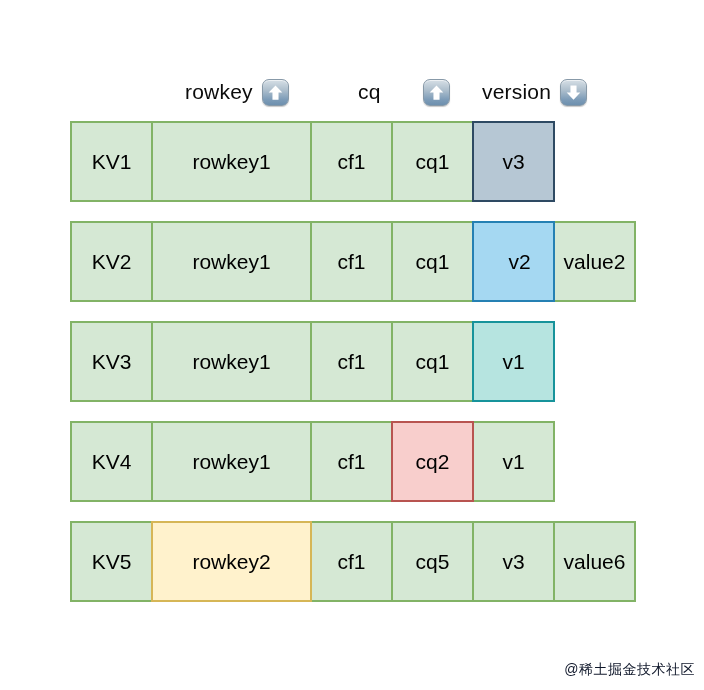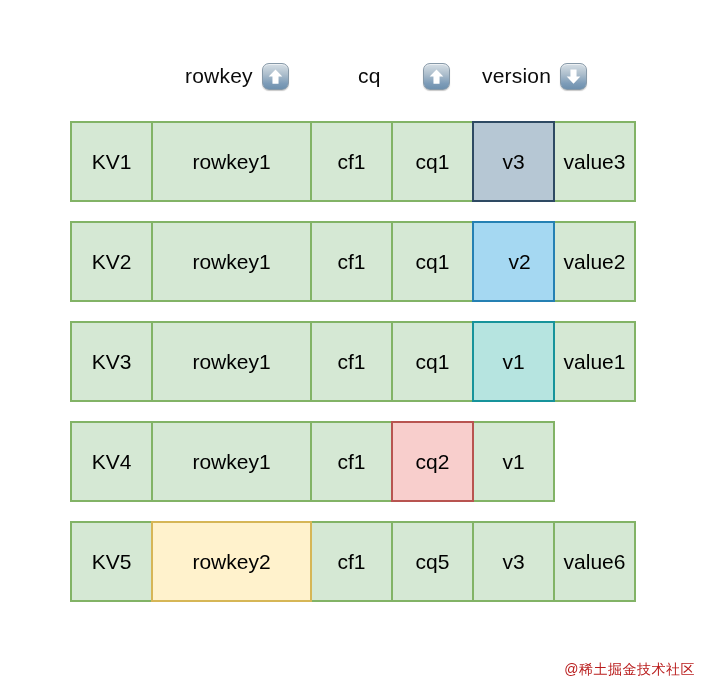--- a/index.html
+++ b/index.html
@@ -4,21 +4,21 @@
 <style>
   * { margin:0; padding:0; box-sizing:border-box; }
   html,body { width:704px; height:690px; background:#ffffff; overflow:hidden; }
   body {
     position:relative;
     font-family:"Liberation Sans","DejaVu Sans",sans-serif;
     color:#000;
   }
 
   
-  .headers { position:absolute; top:60px; left:0; width:704px; height:32px; }
+  .headers { position:absolute; top:76px; left:0; width:704px; height:32px; }
   .sort-group { position:absolute; top:0; height:32px; display:flex; align-items:center; gap:9px; }
   .sort-text { font-size:21px; color:#0b0b0b; letter-spacing:0.2px; }
   .sort-icon {
     width:27px; height:27px; border-radius:7px;
     background:linear-gradient(180deg,#d6dfe6 0%,#aebfcd 40%,#7d9cb8 78%,#6e90ae 100%);
     border:1px solid #8799a8;
     box-shadow: inset 0 1px 0 rgba(255,255,255,.55), 0 1px 1px rgba(0,0,0,.22);
     display:flex; align-items:center; justify-content:center;
   }
   .sort-icon svg { display:block; }
@@ -40,21 +40,21 @@
 
   .hl-slate  { background:var(--slate-fill);  border-color:var(--slate-border);  position:relative; z-index:1; }
   .hl-blue   { background:var(--blue-fill);   border-color:var(--blue-border);   position:relative; z-index:1;padding-left:12px; }
   .hl-teal   { background:var(--teal-fill);   border-color:var(--teal-border);   position:relative; z-index:1; }
   .hl-red    { background:var(--red-fill);    border-color:var(--red-border);    position:relative; z-index:1; }
   .hl-yellow { background:var(--yellow-fill); border-color:var(--yellow-border); position:relative; z-index:1; }
 
   
   .watermark {
     position:absolute; right:9px; bottom:11px;
-    font-size:14px; color:#b91c1c; letter-spacing:0.5px;
+    font-size:14px; color:#0f172a; letter-spacing:0.5px;
   }
 </style>
 </head>
 <body>
 
 <div class="headers">
   <div class="sort-group" id="sg0" style="left: 185px;">
     <span class="sort-text">rowkey</span>
     <span class="sort-icon up">
       <svg width="19" height="19" viewBox="0 0 20 20">
@@ -80,37 +80,35 @@
   </div>
 </div>
 
 <div class="kv-table">
     <div class="row">
       <div class="cell col0">KV1</div>
       <div class="cell col1">rowkey1</div>
       <div class="cell col2">cf1</div>
       <div class="cell col3">cq1</div>
       <div class="cell col4 hl-slate">v3</div>
-      <div class="cell col5">value3</div>
     </div>
     <div class="row">
       <div class="cell col0">KV2</div>
       <div class="cell col1">rowkey1</div>
       <div class="cell col2">cf1</div>
       <div class="cell col3">cq1</div>
       <div class="cell col4 hl-blue">v2</div>
       <div class="cell col5">value2</div>
     </div>
     <div class="row">
       <div class="cell col0">KV3</div>
       <div class="cell col1">rowkey1</div>
       <div class="cell col2">cf1</div>
       <div class="cell col3">cq1</div>
       <div class="cell col4 hl-teal">v1</div>
-      <div class="cell col5">value1</div>
     </div>
     <div class="row">
       <div class="cell col0">KV4</div>
       <div class="cell col1">rowkey1</div>
       <div class="cell col2">cf1</div>
       <div class="cell col3 hl-red">cq2</div>
       <div class="cell col4">v1</div>
     </div>
     <div class="row">
       <div class="cell col0">KV5</div>

